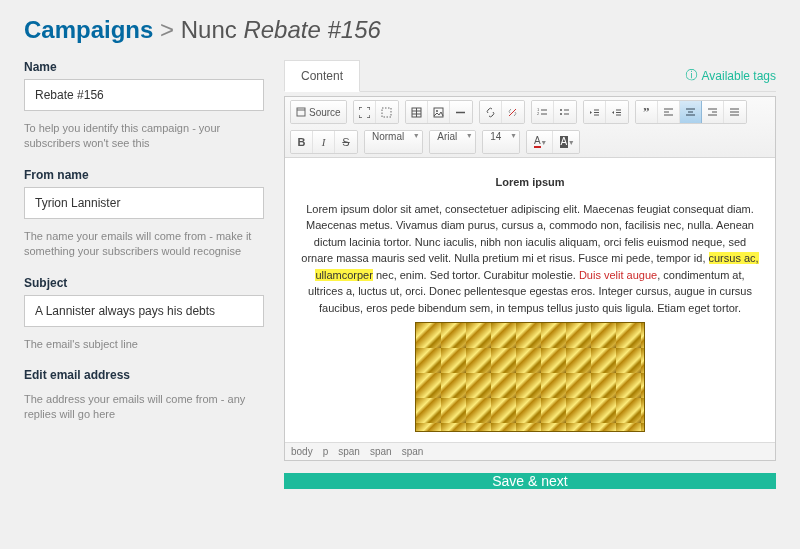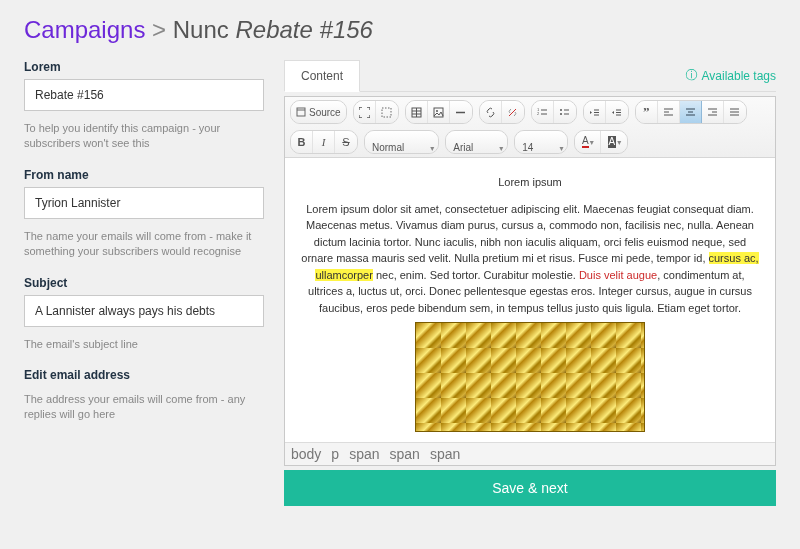--- a/index.html
+++ b/index.html
@@ -1,67 +1,67 @@
 <!DOCTYPE html>
 <html><head>
 <meta charset="utf-8">
 <style>
 *{margin:0;padding:0;box-sizing:border-box}
 body{font-family:-apple-system,BlinkMacSystemFont,"Helvetica Neue",Arial,sans-serif;background:#f0f0f0;width:800px;height:549px;overflow:hidden}
 .page{padding:16px 24px}
 .breadcrumb{font-size:24px;font-weight:300;color:#555;margin-bottom:16px}
-.breadcrumb .link{color:#6d28d9;font-weight:400}
+.breadcrumb .link{color:#0369a1;font-weight:700}
 .breadcrumb .sep{color:#888;font-weight:300}
 .breadcrumb .ital{font-style:italic}
 .cols{display:flex;gap:20px}
 .left{width:240px;flex-shrink:0}
 .right{flex:1;display:flex;flex-direction:column}
 .field{margin-bottom:16px}
 .label{font-size:12px;font-weight:600;color:#223344;margin-bottom:5px}
 .input{width:100%;padding:8px 10px;font-size:12px;border:1px solid #c9c9c9;background:#fff;color:#333}
 .help{font-size:11px;color:#888;margin-top:10px;line-height:1.4}
 .tabs{display:flex;align-items:center;border-bottom:1px solid #ddd;margin-bottom:4px}
 .tab{padding:8px 16px;font-size:12px;color:#555;background:#fff;border:1px solid #ddd;border-bottom:1px solid #fff;margin-bottom:-1px}
 .tags-link{margin-left:auto;color:#1dbb9b;font-size:12px;display:flex;align-items:center;gap:4px}
 .editor-frame{border:1px solid #c9c9c9;background:#fff;display:flex;flex-direction:column;flex:1}
 .toolbar{border-bottom:1px solid #d6d6d6;background:linear-gradient(#fafafa,#efefef)}
 .tb-row{display:flex;align-items:center;padding:2px;flex-wrap:wrap}
-.tb-group{display:flex;gap:0;margin:1px 3px;border:1px solid #d4d4d4;border-radius:10px;overflow:hidden}
+.tb-group{display:flex;gap:0;margin:1px 3px;border:1px solid #d4d4d4;border-radius:2px;overflow:hidden}
 .tb-btn{width:22px;height:22px;display:flex;align-items:center;justify-content:center;background:linear-gradient(#fff,#f0f0f0);color:#555;font-size:10px;border-right:1px solid #e3e3e3}
 .tb-btn:last-child{border-right:none}
 .tb-btn.active{background:linear-gradient(#d6e9f7,#abd1ed);border-color:#8fb8d8}
-.tb-sel{height:22px;display:flex;align-items:flex-end;padding:0 4px 0 7px;background:linear-gradient(#fff,#f0f0f0);color:#555;font-size:10px;gap:26px}
+.tb-sel{height:22px;display:flex;align-items:flex-start;padding:0 4px 0 7px;background:linear-gradient(#fff,#f0f0f0);color:#555;font-size:10px;gap:10px}
 .caret{font-size:8px;color:#888}
 .content-area{flex:1;padding:10px 14px;font-size:11px;line-height:1.5;color:#333;text-align:center;overflow:hidden;position:relative}
-.ctitle{font-weight:400;text-align:center;margin:6px 0 10px}
+.ctitle{font-weight:700;text-align:center;margin:6px 0 10px}
 .cp{text-align:center;margin-bottom:4px}
 .cp .it{}
 .cp .bd{font-weight:400}
 .cp .hl{background:#fff544}
 .cp .rd{color:#cc2a2a}
 .coins{width:230px;height:110px;margin:6px auto 0;background:linear-gradient(135deg,#a67c00 0%,#d4af37 15%,#fceb7a 30%,#b8860b 40%,#d4af37 50%,#fceb7a 65%,#a67c00 75%,#d4af37 88%,#8b6914 100%);background-size:25px 25px;border:1px solid #7a5c00}
-.path{background:#f4f4f4;border-top:1px solid #dcdcdc;padding:3px 6px;font-size:14px;color:#777;display:flex;gap:10px}
-.save-btn{width:100%;background:#1dbb9b;color:#fff;text-align:center;padding:10px;font-size:14px;margin-top:4px;border:none}
+.path{background:#f4f4f4;border-top:1px solid #dcdcdc;padding:3px 6px;font-size:10px;color:#777;display:flex;gap:10px}
+.save-btn{width:100%;background:#1dbb9b;color:#fff;text-align:center;font-size:14px;margin-top:12px;border:none}
 svg{display:block}
 </style>
 </head>
 <body>
 
 <div class="page">
   <div class="breadcrumb">
     <span class="link">Campaigns</span>
     <span class="sep">&gt;</span>
     <span>Nunc</span>
     <span class="ital">Rebate #156</span>
   </div>
 
   <div class="cols">
     <div class="left">
       <div class="field">
-        <div class="label">Lorem</div>
+        <div class="label">Name</div>
         <input class="input" value="Rebate #156" style="">
         <div class="help">To help you identify this campaign - your subscribers won't see this</div>
       </div>
       <div class="field">
         <div class="label">From name</div>
         <input class="input" value="Tyrion Lannister" style="">
         <div class="help">The name your emails will come from - make it something your subscribers would recognise</div>
       </div>
       <div class="field">
         <div class="label">Subject</div>

